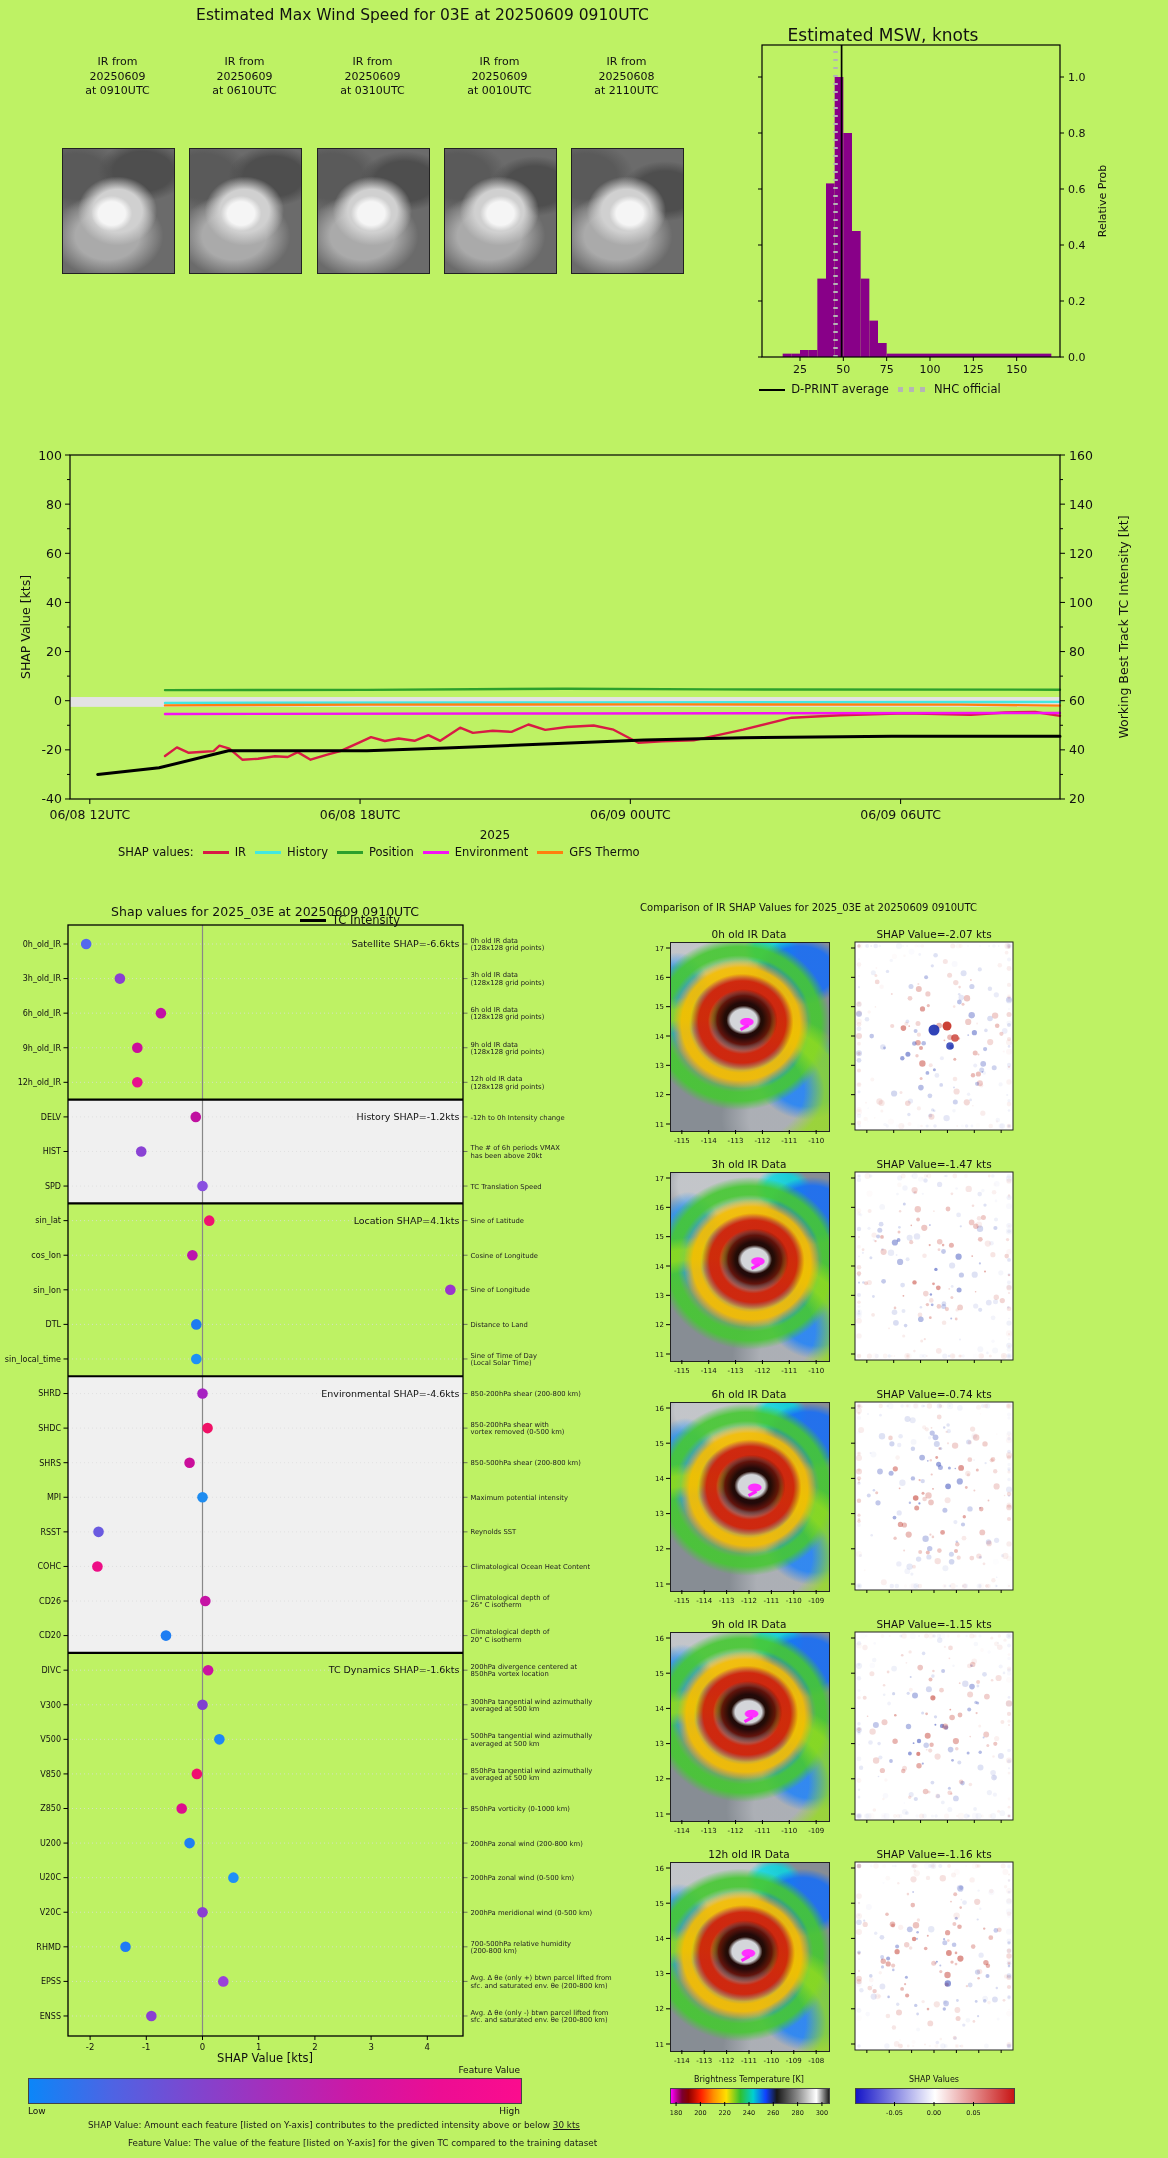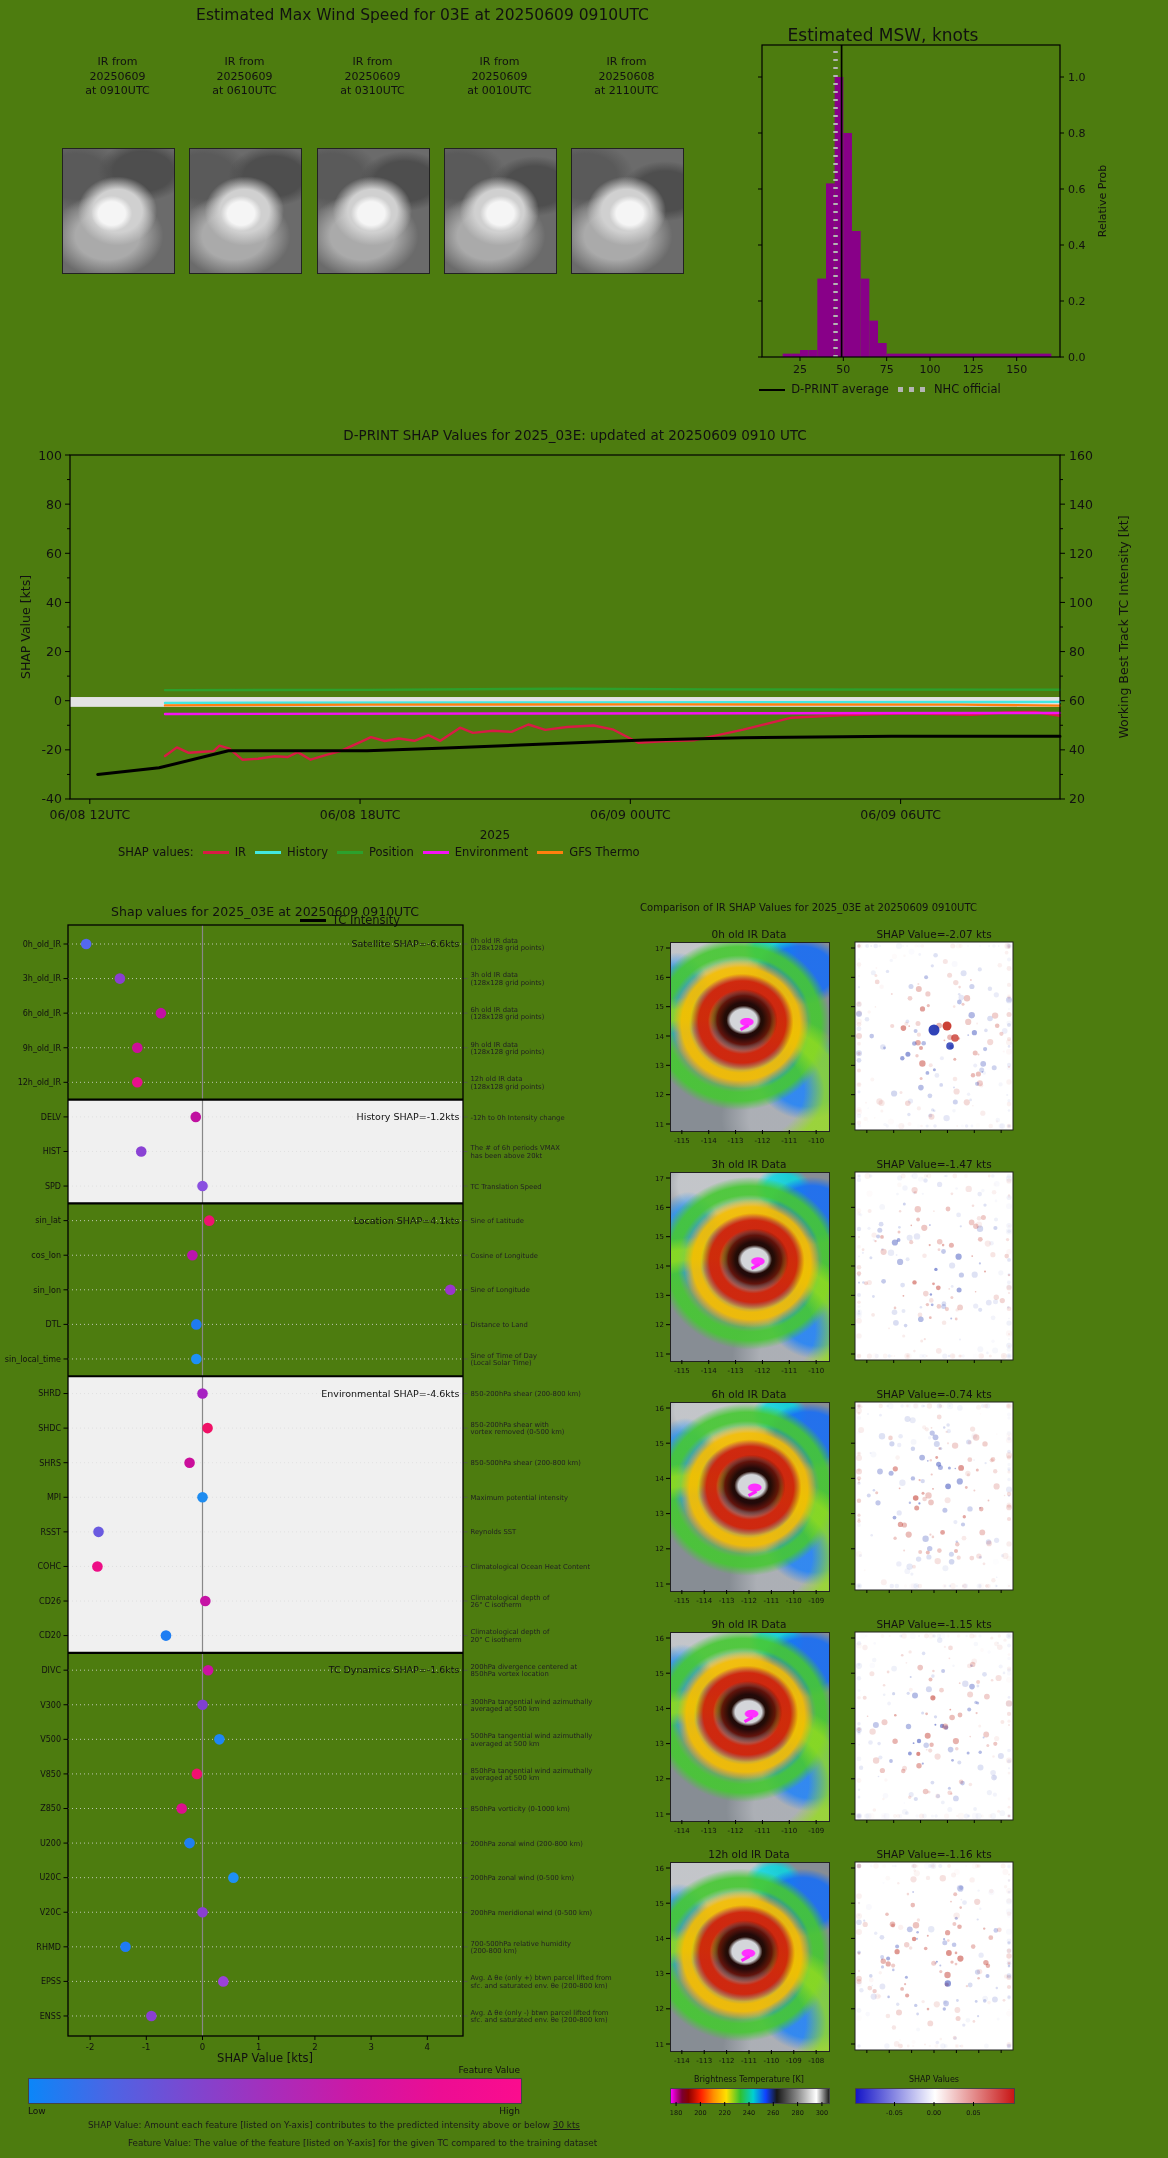--- a/index.html
+++ b/index.html
@@ -1,16 +1,16 @@
 <!DOCTYPE html>
 <html><head>
 <meta charset="utf-8">
 <style>
   html,body{margin:0;padding:0;background:#fff;}
-  #canvas{position:relative;width:1168px;height:2158px;background:#4d7c0f;overflow:hidden;
+  #canvas{position:relative;width:1168px;height:2158px;background:#bef264;overflow:hidden;
           font-family:"DejaVu Sans","Liberation Sans",sans-serif;color:#111;}
   .t{position:absolute;}
   .ctr{text-align:center;}
   #gfx{position:absolute;left:0;top:0;pointer-events:none;}
   .thumb{position:absolute;border:1px solid #222;}
   .thumblabel{position:absolute;font-size:11px;line-height:1.32;text-align:center;white-space:pre-line;}
   .irpanel{position:absolute;border:1px solid #222;}
   .irdash{position:absolute;width:9px;height:3px;background:#ff20ff;transform:rotate(-28deg);}
   .cbar{position:absolute;border:1px solid #444;}
   .legendrow{position:absolute;display:flex;align-items:center;font-size:11.5px;gap:9px;white-space:nowrap;}
@@ -67,21 +67,20 @@
       <div class="cbar" style="left:670px;top:2088px;width:158px;height:14px;background:linear-gradient(90deg,#ff00ff 0%,#7a0030 7%,#8b0000 11%,#ff2000 19%,#ff9000 27%,#ffe000 35%,#30c030 44%,#00d0d0 52%,#1040ff 60%,#181818 67%,#8a8a8a 80%,#ffffff 92%,#202020 100%);"></div>
       <div class="cbar" style="left:855px;top:2088px;width:158px;height:14px;background:linear-gradient(90deg,#1515c8,#ffffff 50%,#c81515);"></div>
     </div>
 
   <div class="t ctr" id="histTitle" style="left:718px;top:25px;width:330px;font-size:17px;">Estimated MSW, knots</div>
   <div class="legendrow" id="histLegend" style="left:690px;top:382px;width:380px;justify-content:center;">
       <span><i class="sw" style="border-top-color: rgb(0, 0, 0);"></i>D-PRINT average</span>
       <span><i class="swdot"></i>NHC official</span>
     </div>
 
-  <div class="t ctr" id="tsTitle" style="left:80px;top:427px;width:990px;font-size:13.5px;">D-PRINT SHAP Values for 2025_03E: updated at 20250609 0910 UTC</div>
   <div class="legendrow" id="tsLegend1" style="left:118px;top:845px;">
       <span>SHAP values:</span>
       <span><i class="sw" style="border-top-color: rgb(216, 27, 69); border-top-width: 3px;"></i>IR</span>
       <span><i class="sw" style="border-top-color: rgb(66, 232, 224); border-top-width: 3px;"></i>History</span>
       <span><i class="sw" style="border-top-color: rgb(44, 160, 44); border-top-width: 3px;"></i>Position</span>
       <span><i class="sw" style="border-top-color: rgb(244, 18, 244); border-top-width: 3px;"></i>Environment</span>
       <span><i class="sw" style="border-top-color: rgb(255, 127, 14); border-top-width: 3px;"></i>GFS Thermo</span>
     </div>
   <div class="legendrow" id="tsLegend2" style="left:300px;top:913px;">
       <span><i class="sw" style="border-top-color: rgb(0, 0, 0); border-top-width: 3px;"></i>TC Intensity</span>

